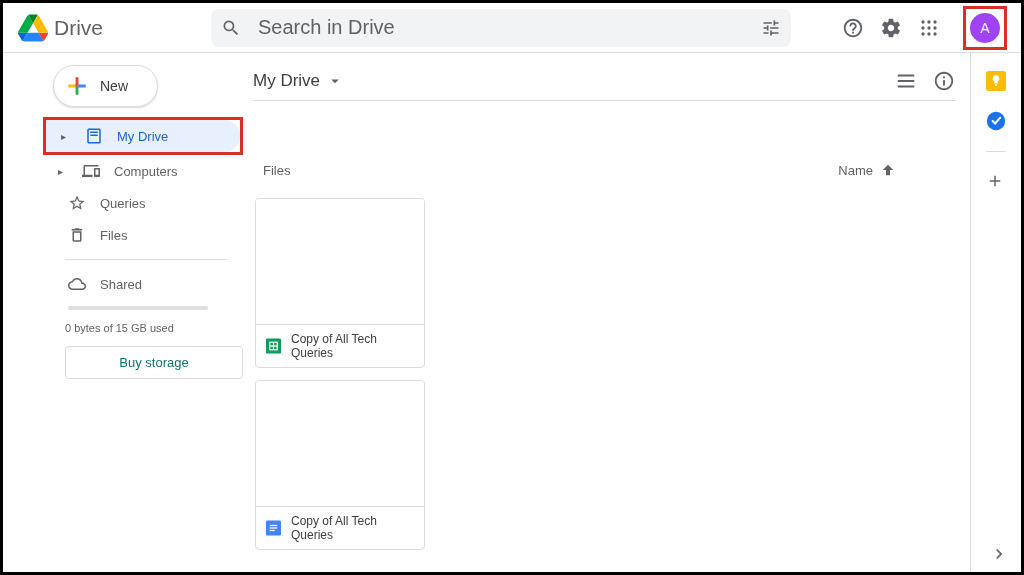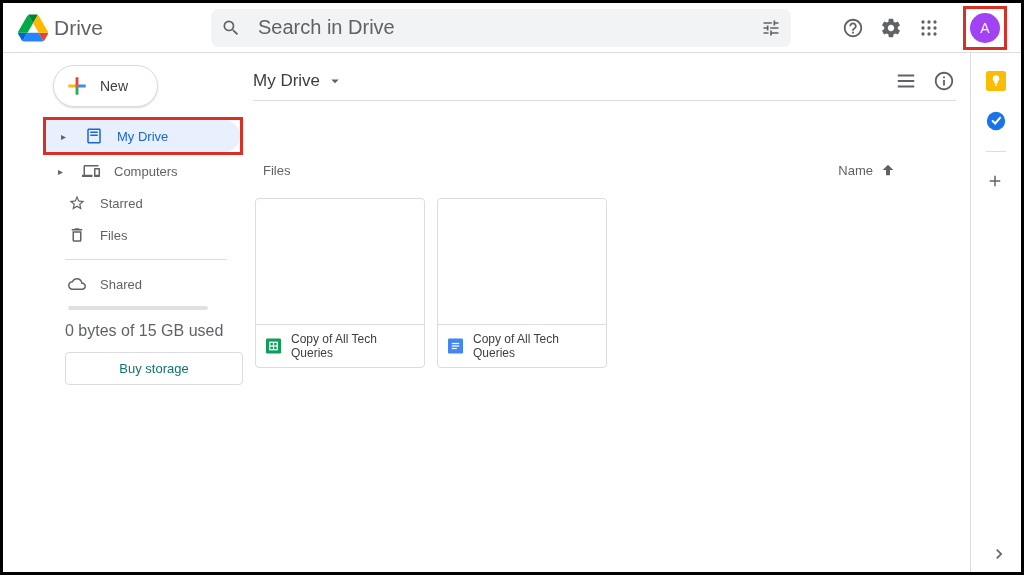--- a/index.html
+++ b/index.html
@@ -154,21 +154,21 @@
       margin: 8px 16px 8px 22px;
     }
     .storage-bar {
       width: 140px;
       height: 4px;
       background: #e0e0e0;
       border-radius: 2px;
       margin: 6px 0 6px 25px;
     }
     .storage-text {
-      font-size: 16px;
+      font-size: 11px;
       color: #5f6368;
       margin: 6px 0 12px 22px;
     }
     .buy-storage {
       margin-left: 22px;
       border: 1px solid #dadce0;
       background: #fff;
       color: #0f766e;
       font-size: 13px;
       font-weight: 500;
@@ -218,20 +218,21 @@
       display: flex;
       align-items: center;
       gap: 7px;
       margin-right: 50px;
     }
     .files-grid {
       display: flex;
       gap: 12px;
       margin-top: 20px;
       padding-left: 2px;
+      flex-direction: column;
     }
     .file-card {
       width: 170px;
       height: 170px;
       border: 1px solid #dadce0;
       border-radius: 4px;
       display: flex;
       flex-direction: column;
       cursor: pointer;
     }
@@ -365,21 +366,21 @@
       </svg>
       <span>Computers</span>
     </div>
 
 
 
     <div class="nav-item no-expand">
       <svg width="18" height="18" viewBox="0 0 24 24" fill="#5f6368">
         <path d="M22 9.24l-7.19-.62L12 2 9.19 8.63 2 9.24l5.46 4.73L5.82 21 12 17.27 18.18 21l-1.63-7.03L22 9.24zM12 15.4l-3.76 2.27 1-4.28-3.32-2.88 4.38-.38L12 6.1l1.71 4.04 4.38.38-3.32 2.88 1 4.28L12 15.4z"></path>
       </svg>
-      <span>Starred</span>
+      <span>Queries</span>
     </div>
 
     <div class="nav-item no-expand">
       <svg width="18" height="18" viewBox="0 0 24 24" fill="#5f6368">
         <path d="M16 9v10H8V9h8m-1.5-6h-5l-1 1H5v2h14V4h-3.5l-1-1zM18 7H6v12c0 1.1.9 2 2 2h8c1.1 0 2-.9 2-2V7z"></path>
       </svg>
       <span>Files</span>
     </div>
 
     <div class="nav-divider"></div>

